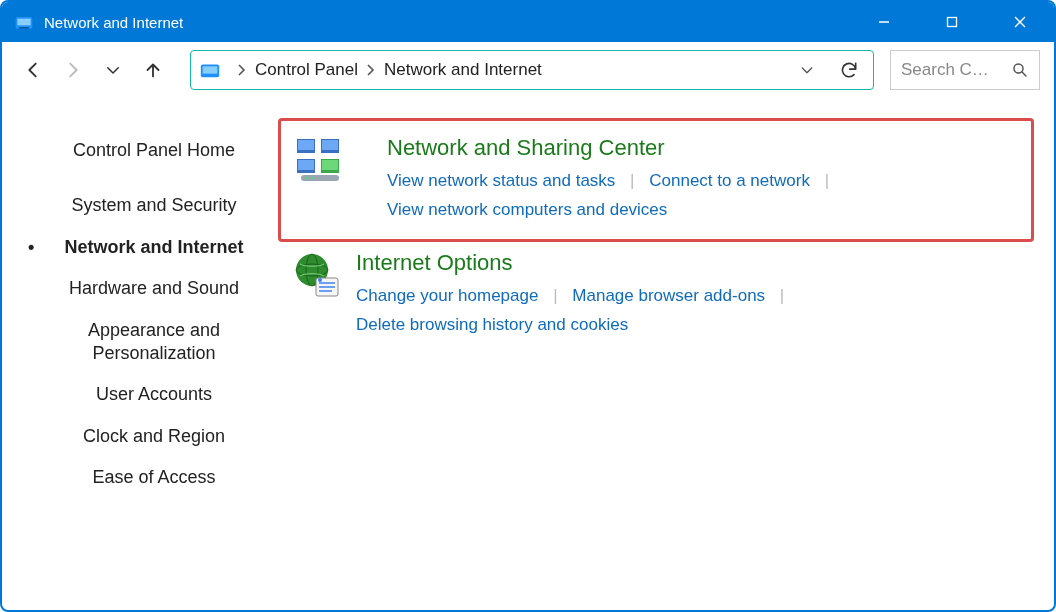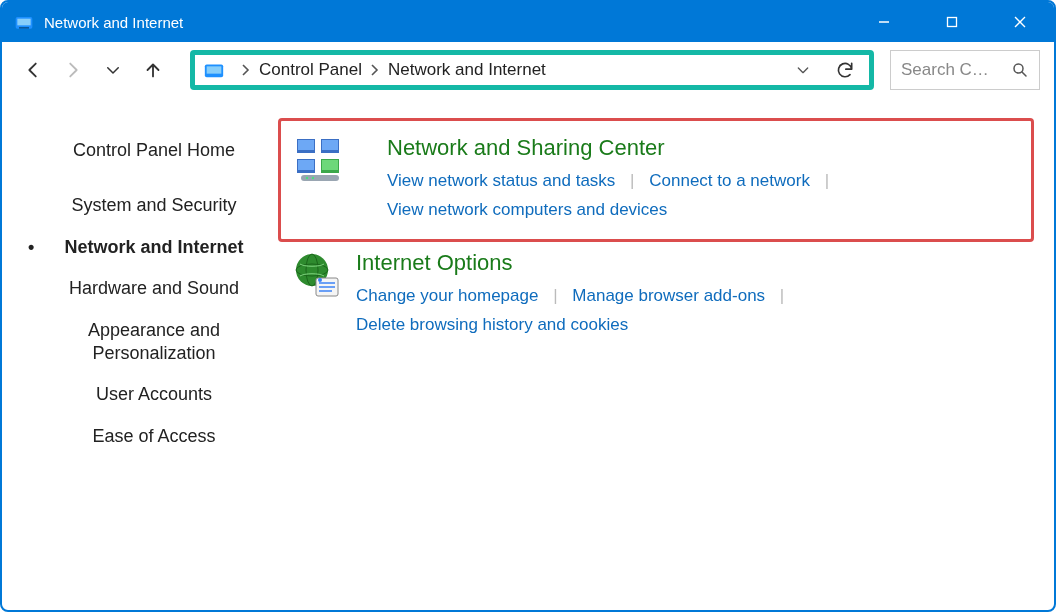--- a/index.html
+++ b/index.html
@@ -8,21 +8,21 @@
     .titlebar { height: 40px; background: #0078d7; display: flex; align-items: center; padding: 0 0 0 12px; color: #fff; }
     .titlebar-icon { width: 20px; height: 20px; margin-right: 10px; display: inline-flex; }
     .titlebar-title { font-size: 15px; flex: 1; }
     .win-controls { display: flex; height: 100%; }
     .win-btn { width: 68px; display: flex; align-items: center; justify-content: center; color: #fff; cursor: pointer; }
     
     .toolbar { height: 56px; display: flex; align-items: center; padding: 8px 14px; gap: 6px; }
     .nav-btn { width: 34px; height: 34px; border: none; background: none; display: flex; align-items: center; justify-content: center; color: #333; border-radius: 4px; cursor: pointer; }
     .nav-btn.disabled { color: #bbb; }
     
-    .address-bar { flex: 1; height: 40px; border: 5px solid #14b8a6; border-radius: 4px; display: flex; align-items: center; padding: 0 8px; margin: 0 10px 0 14px; }
+    .address-bar { flex: 1; height: 40px; border: 1px solid #14b8a6; border-radius: 4px; display: flex; align-items: center; padding: 0 8px; margin: 0 10px 0 14px; }
     .addr-icon { width: 22px; height: 22px; margin-right: 8px; }
     .crumb-sep { margin: 0 8px; color: #555; }
     .crumb { font-size: 17px; color: #222; cursor: pointer; }
     .address-spacer { flex: 1; }
     .addr-dropdown { color: #555; padding: 0 18px; cursor: pointer; }
     .addr-refresh { color: #333; padding: 0 6px; cursor: pointer; }
     
     .search-box { width: 150px; height: 40px; border: 1px solid #ccc; border-radius: 0; display: flex; align-items: center; padding: 0 10px; color: #888; font-size: 17px; }
     .search-box span.placeholder { flex: 1; white-space: nowrap; overflow: hidden; text-overflow: ellipsis; }
     
@@ -143,20 +143,21 @@
 
 <div class="content">
   <div class="sidebar">
     <div class="sidebar-item">Control Panel Home</div>
     <div style="height:14px"></div>
     <div class="sidebar-item">System and Security</div>
     <div class="sidebar-item active">Network and Internet</div>
     <div class="sidebar-item">Hardware and Sound</div>
     <div class="sidebar-item">Appearance and Personalization</div>
     <div class="sidebar-item">User Accounts</div>
+    <div class="sidebar-item">Clock and Region</div>
     <div class="sidebar-item">Ease of Access</div>
   </div>
 
   <div class="main">
 
     <div class="category highlighted">
       <div class="cat-icon">
         <svg viewBox="0 0 52 52">
           <rect x="4" y="4" width="18" height="14" fill="#3b6fc4"></rect>
             <rect x="5" y="5" width="16" height="10" fill="#6da8f5"></rect>

